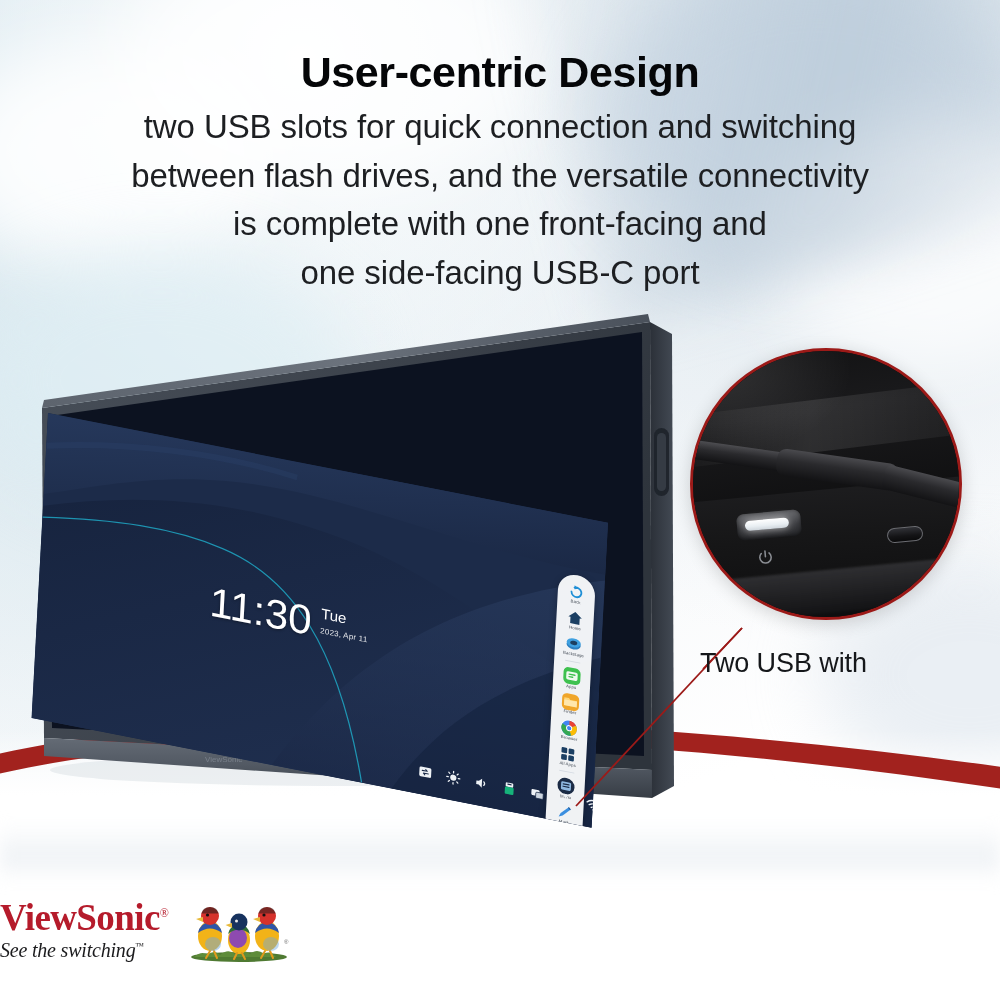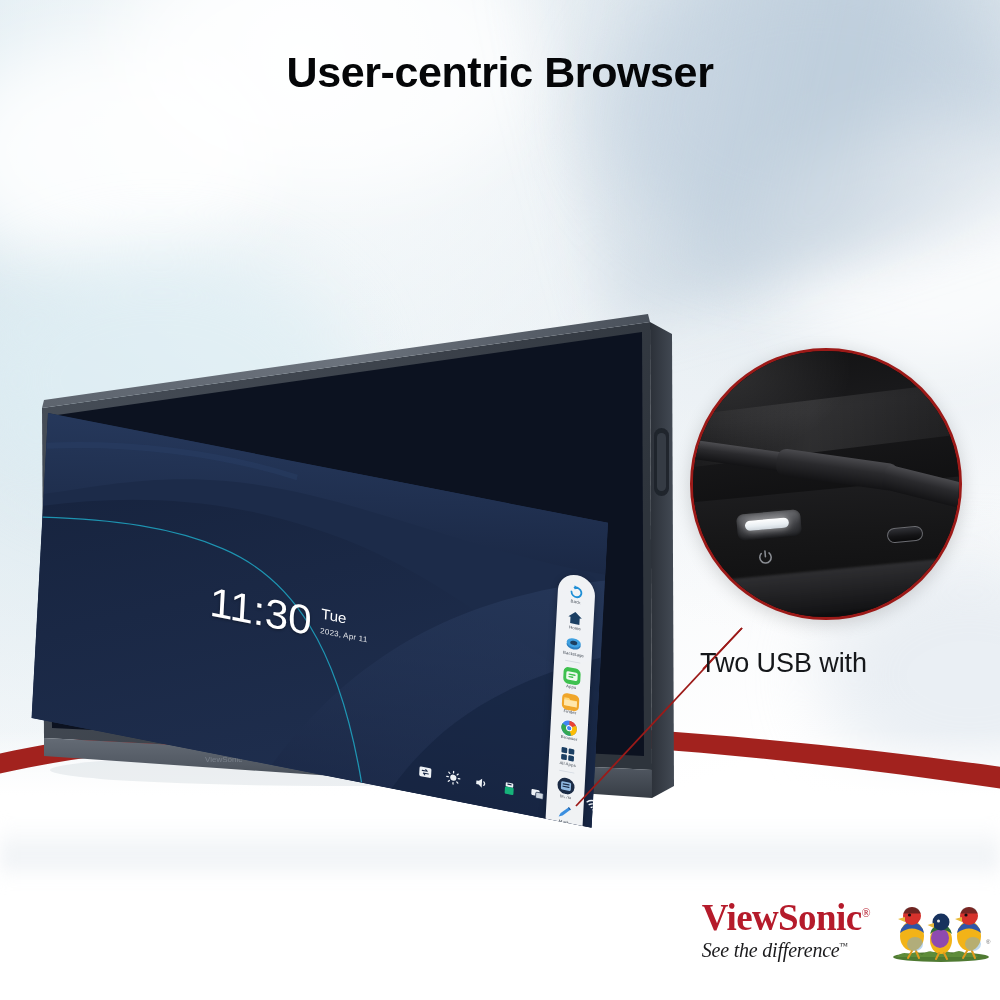--- a/index.html
+++ b/index.html
@@ -283,21 +283,21 @@
     letter-spacing: -0.1px;
     z-index: 8;
   }
 
   
   .brand {
     position: absolute;
     left: 0; right: 0; bottom: 38px;
     display: flex;
     align-items: center;
-    justify-content: flex-end;
+    justify-content: flex-start;
     gap: 12px;
     z-index: 9;
   }
   .brand-text { display: flex; flex-direction: column; align-items: flex-start; }
   .brand-name {
     font-family: "Liberation Serif", serif;
     font-size: 37px;
     font-weight: 700;
     color: #b51b2b;
     line-height: 1;
@@ -326,21 +326,27 @@
   <div class="bg-cloud cloud-b"></div>
   <div class="bg-cloud cloud-c"></div>
   <div class="bg-cloud cloud-d"></div>
   <div class="bg-cloud cloud-e"></div>
   <div class="bg-cloud cloud-f"></div>
   <div class="bg-diag"></div>
   <div class="bg-floor"></div>
   <div class="bg-floorline"></div>
 
   <div class="copy">
-    <div class="headline">User-centric Browser</div>
+    <div class="headline">User-centric Design</div>
+    <div class="subcopy">
+      <span class="ln">two USB slots for quick connection and switching</span>
+      <span class="ln">between flash drives, and the versatile connectivity</span>
+      <span class="ln">is complete with one front-facing and</span>
+      <span class="ln">one side-facing USB-C port</span>
+    </div>
   </div>
 
   <svg class="swoosh" viewBox="0 0 1000 200">
     <path d="M -10 116 C 120 84, 300 78, 470 82 C 660 86, 850 106, 1010 128 L 1010 150 C 850 126, 660 104, 470 100 C 300 96, 120 104, -10 136 Z" fill="#9e1915" opacity="0.96"></path>
   </svg>
 
   <div class="display-wrap">
 
     <svg class="display-svg" width="700" height="560" viewBox="0 0 700 560">
       <defs>
@@ -623,21 +629,21 @@
   </div>
 
   <div class="callout-label">Two USB with</div>
 
   <div class="brand">
     <div class="brand-text">
       <div class="brand-name">
         <span>ViewSonic</span><span class="reg">®</span>
       </div>
       <div class="brand-tag">
-        <span>See the difference</span><span class="tm">™</span>
+        <span>See the switching</span><span class="tm">™</span>
       </div>
     </div>
 
     <svg class="brand-birds" viewBox="0 0 118 62">
 
       <ellipse cx="59" cy="57" rx="48" ry="5" fill="#4f7a32"></ellipse>
       <path d="M14 57 q8 -7 14 -2 q6 -6 12 0 q8 -7 15 -1 q8 -6 15 0 q7 -6 14 0 q6 -4 12 3 Z" fill="#5e8c3a"></path>
 
       <g>
         <ellipse cx="30" cy="36" rx="12" ry="15" fill="#f2b318"></ellipse>

